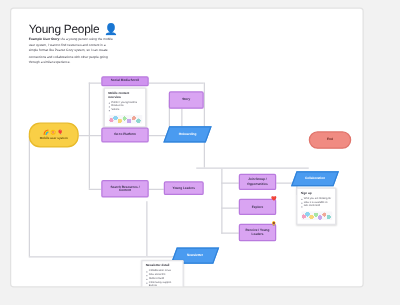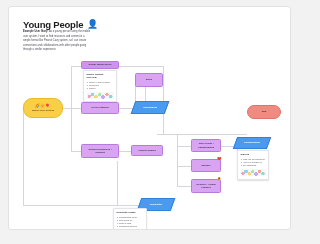--- a/index.html
+++ b/index.html
@@ -10,21 +10,21 @@
     -webkit-font-smoothing:antialiased;
   }
   .page{
     position:absolute;left:8px;top:6px;width:281px;height:222px;
     background:#ffffff;border:1px solid #e2e2e2;border-radius:3px;
     overflow:hidden;
   }
   
   .hdr{position:absolute;left:14px;top:8px;}
   .title{
-    font-size:9.5px;font-weight:bold;color:#1c1c22;letter-spacing:-0.2px;
+    font-size:9.5px;font-weight:normal;color:#1c1c22;letter-spacing:-0.2px;
     display:inline-block;vertical-align:middle;
   }
   .title-emoji{
     display:inline-block;vertical-align:middle;margin-left:4px;
     font-size:9px;line-height:1;
   }
   .story{
     position:absolute;left:14px;top:23px;width:68px;
     font-size:2.6px;line-height:1.75;color:#4a4a55;text-align:left;
     word-break:break-word;

